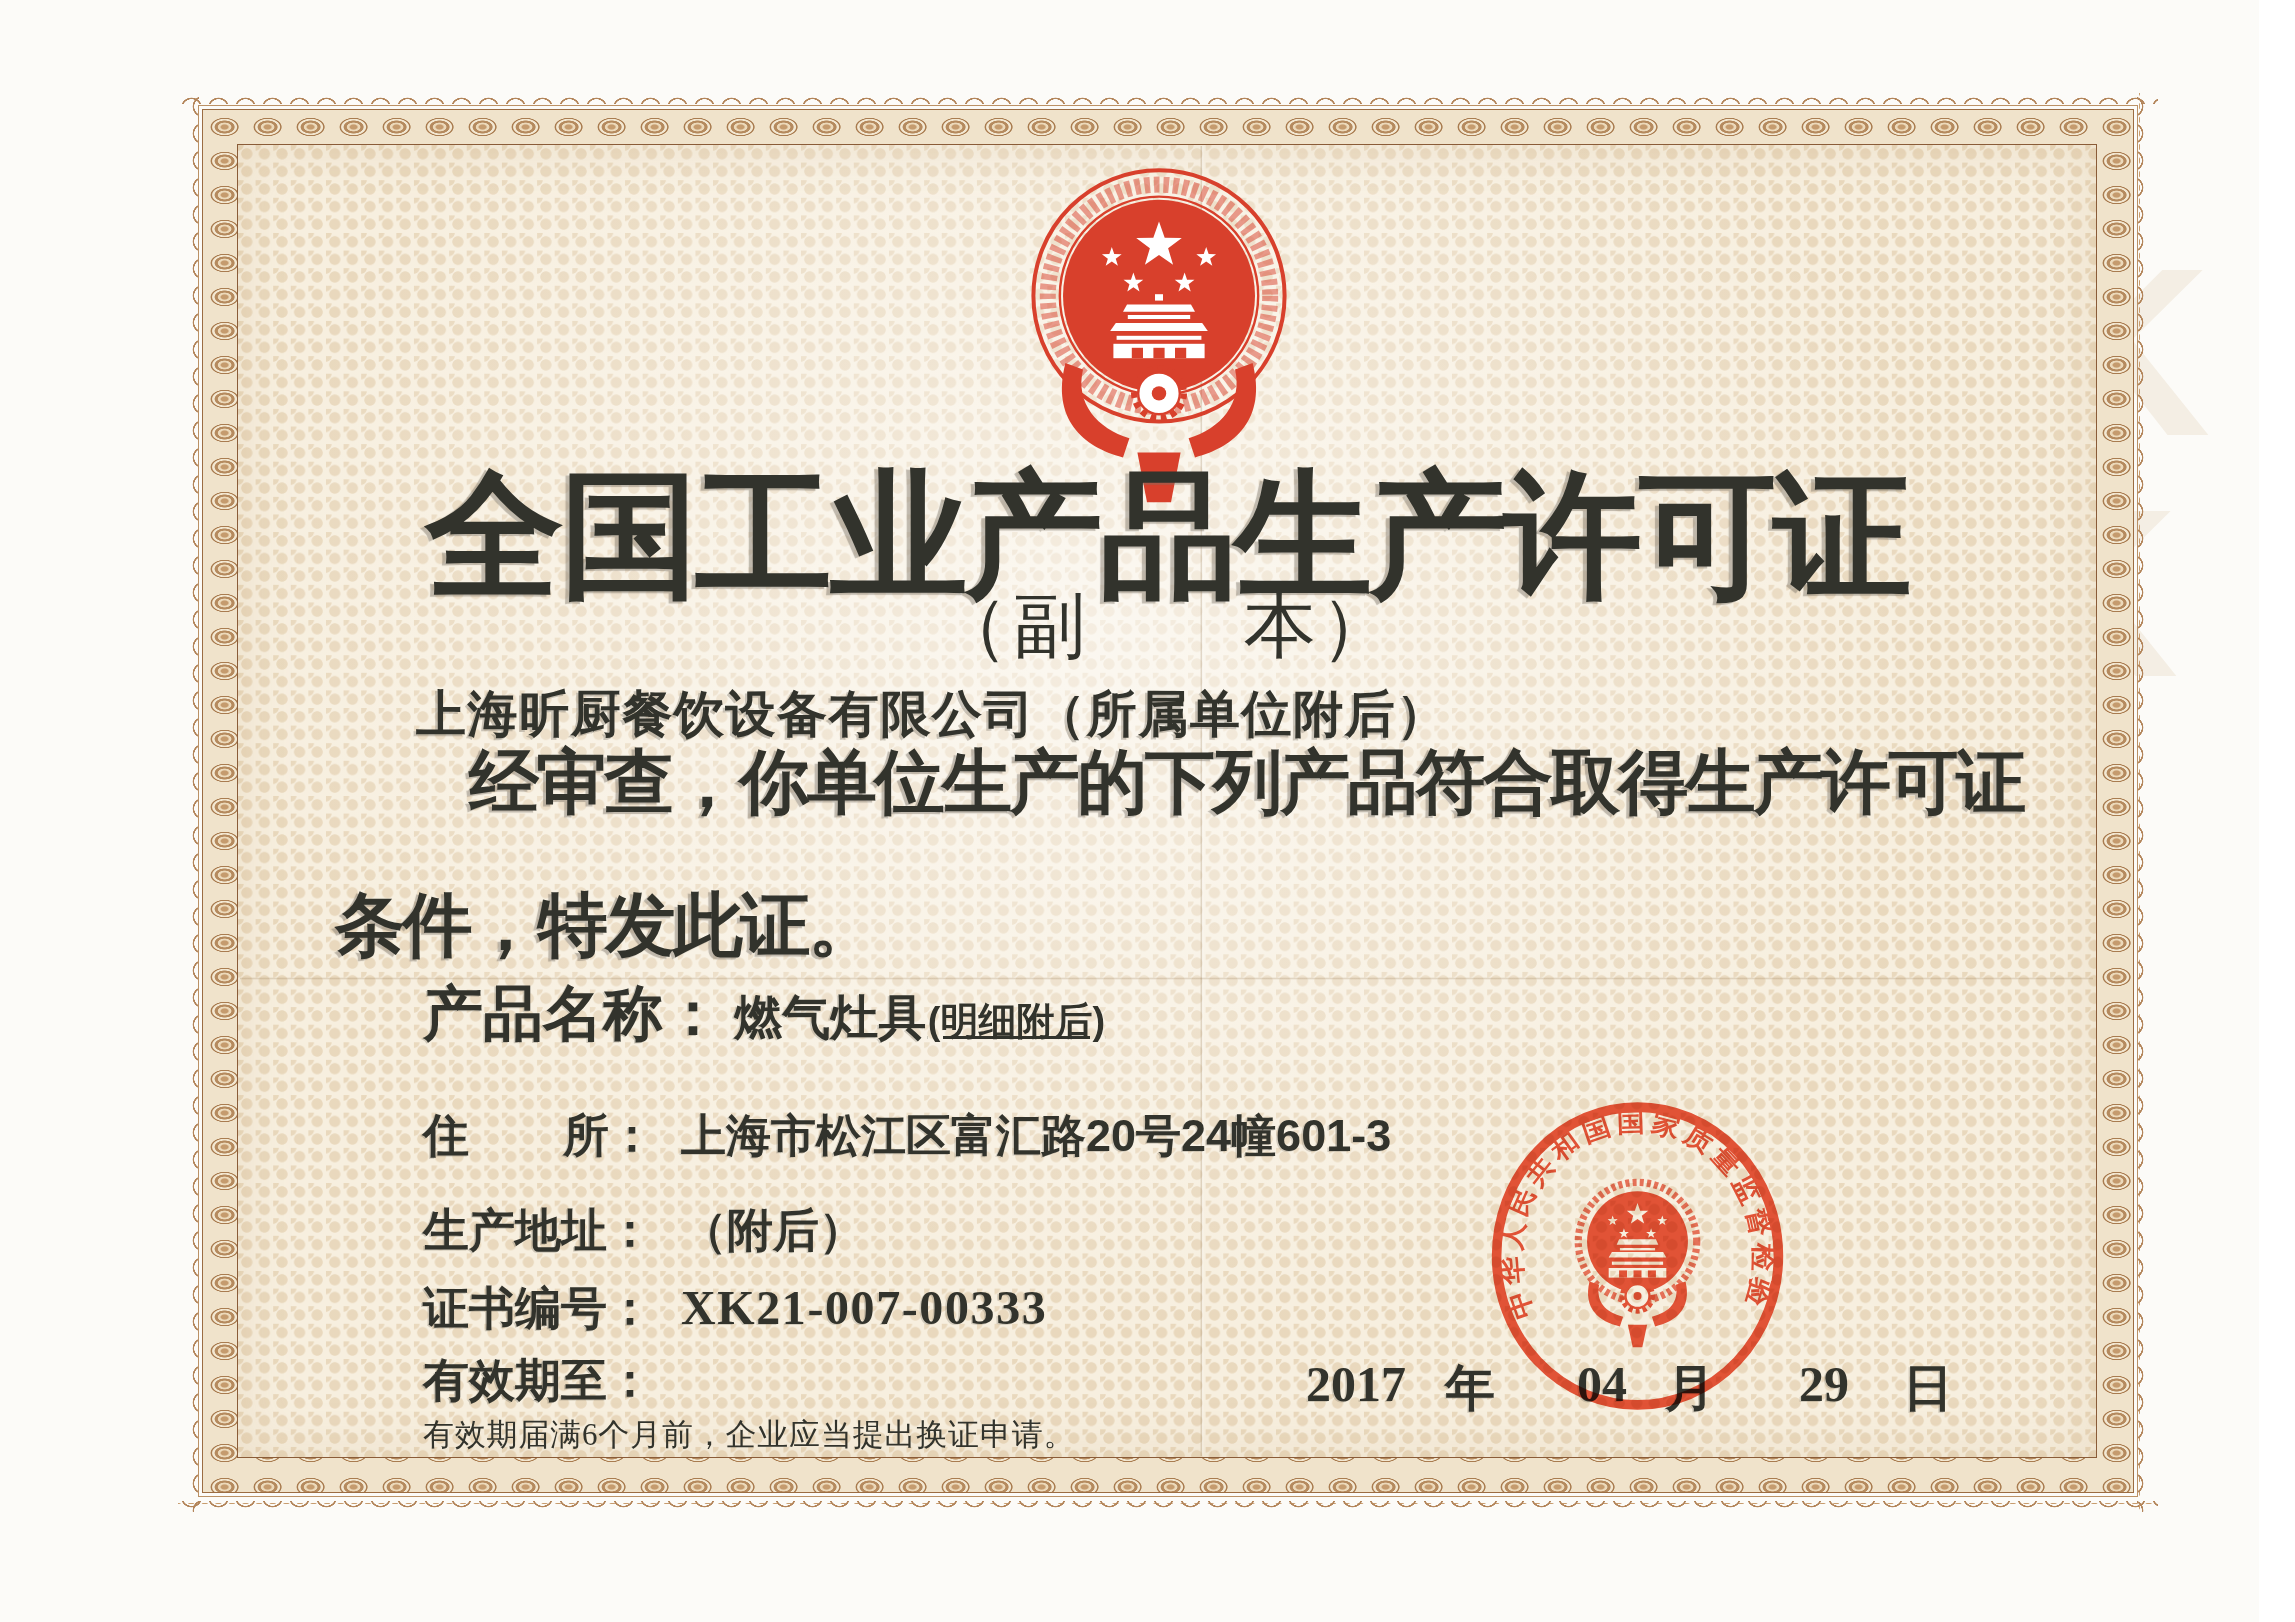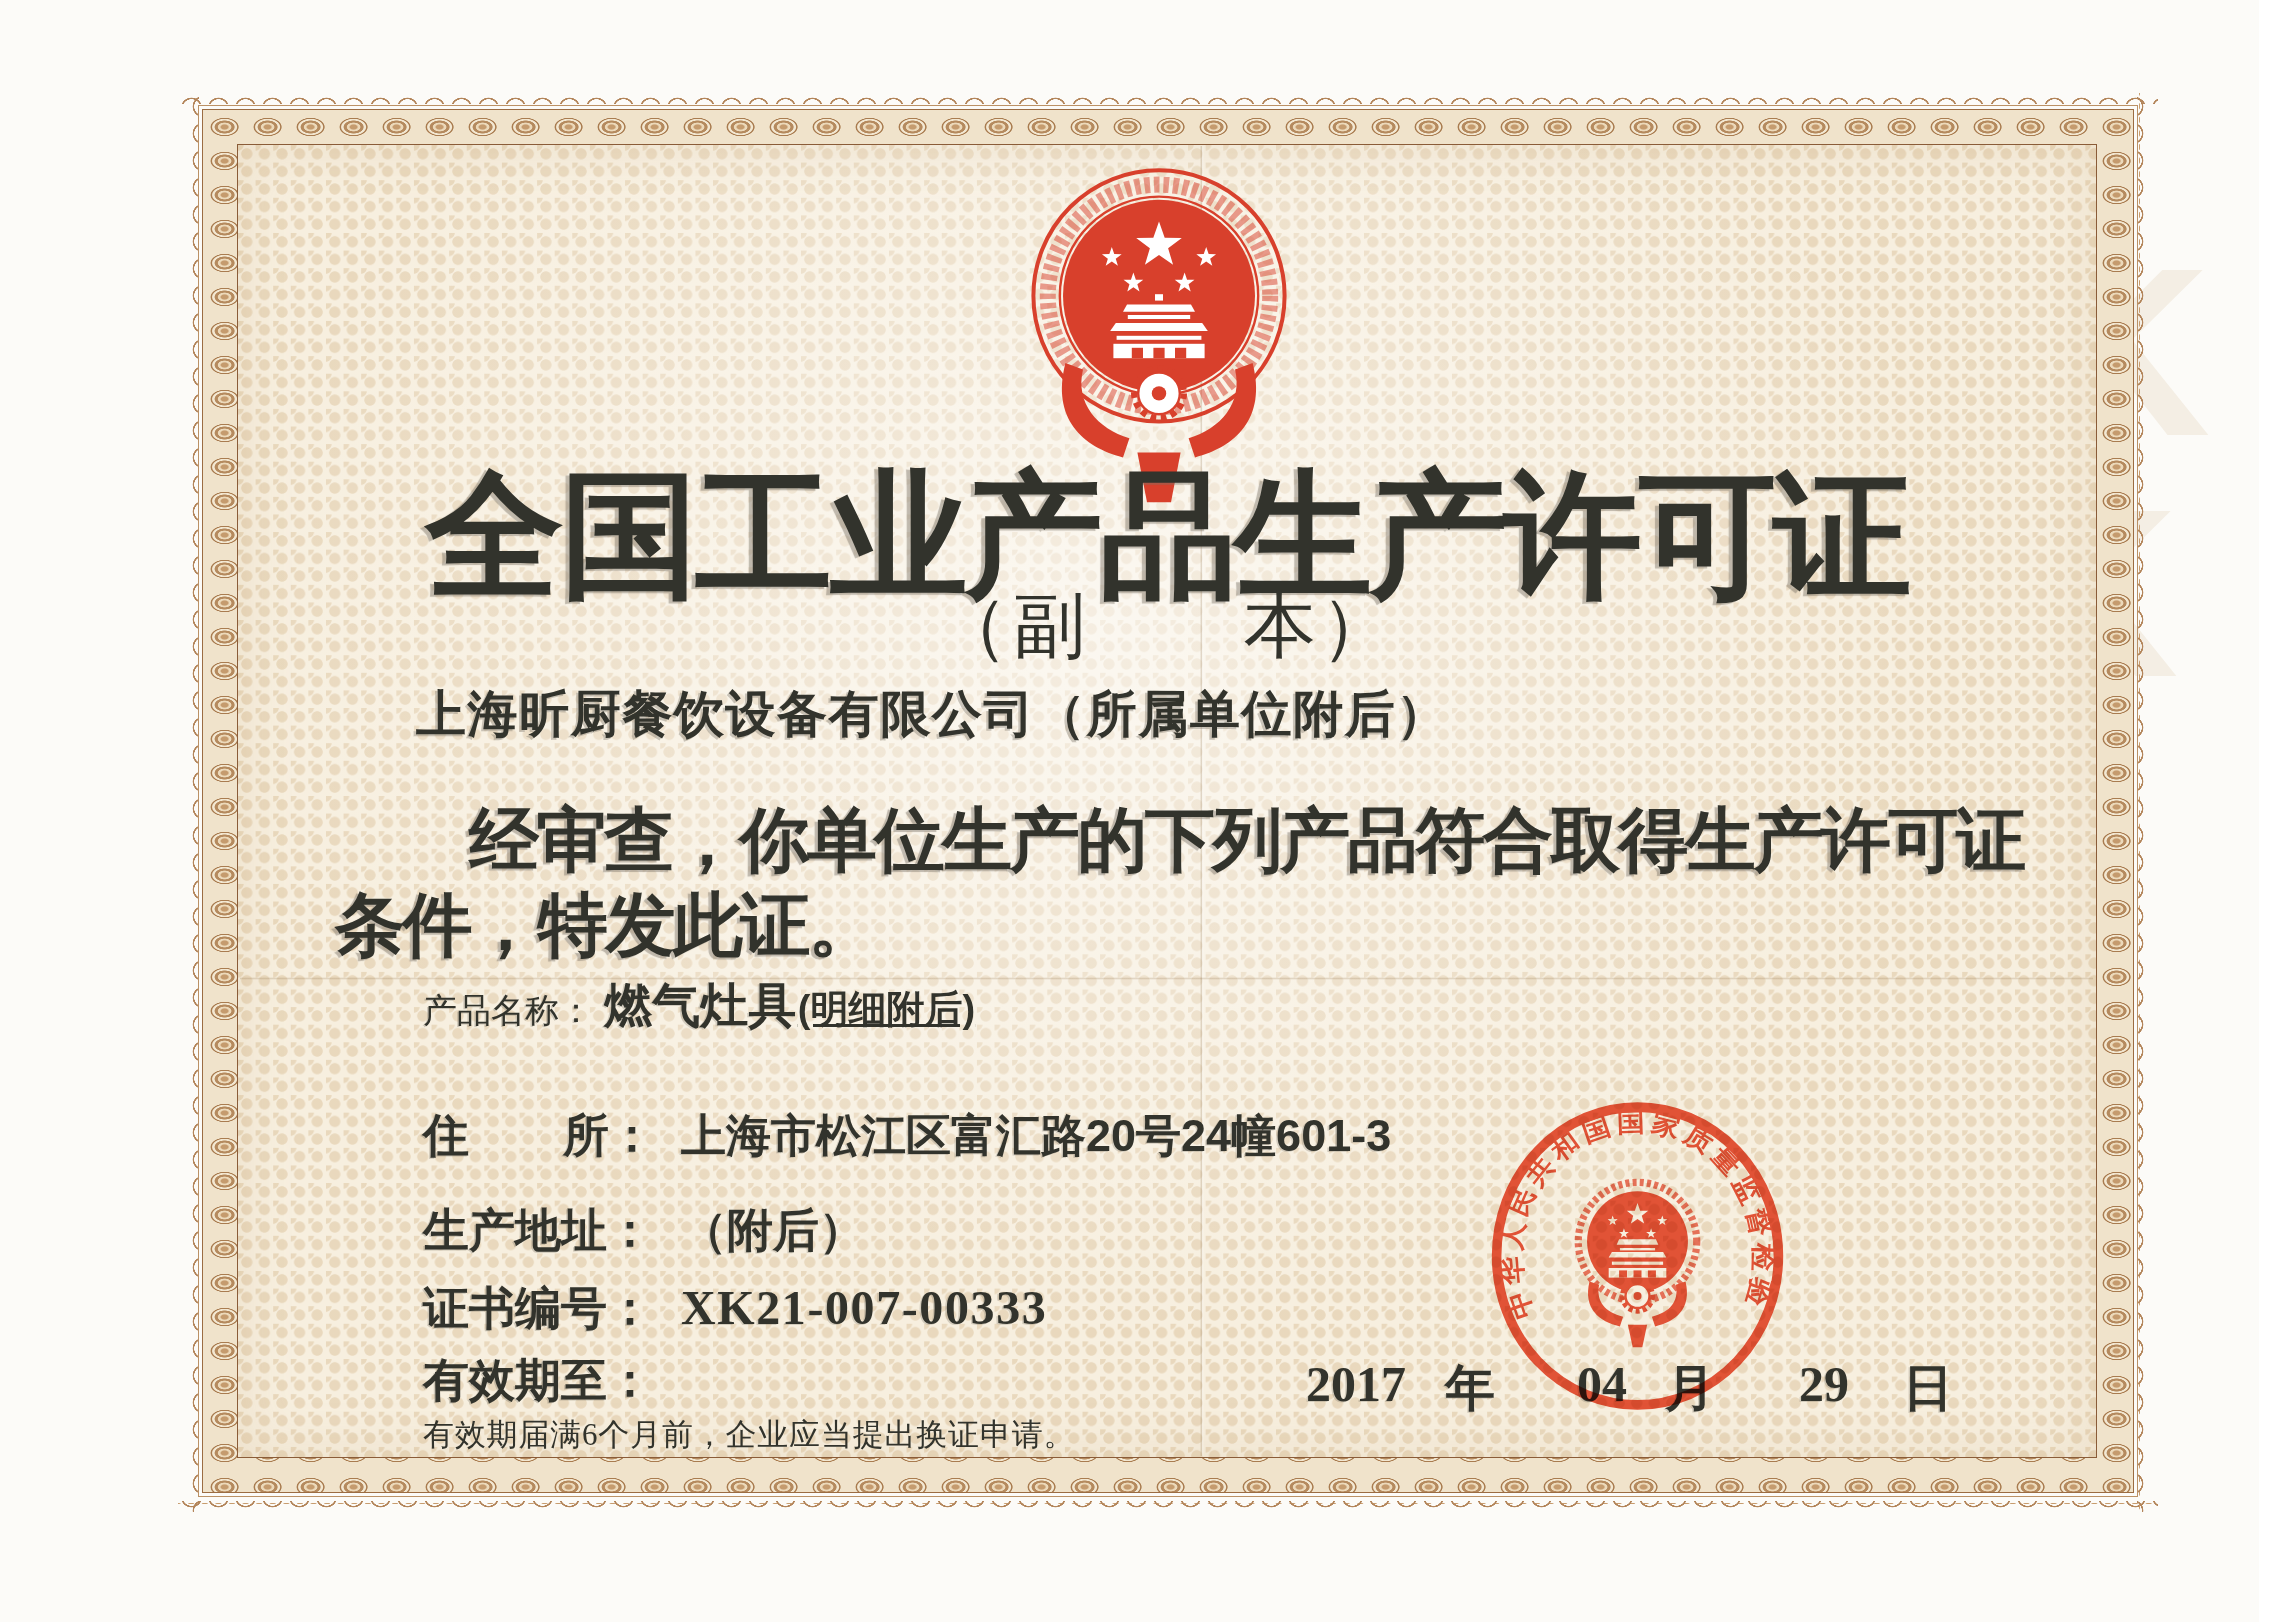--- a/index.html
+++ b/index.html
@@ -55,33 +55,33 @@
   .ink{color:#32332c;}
   .title{position:absolute;left:237px;top:458px;width:1860px;text-align:center;
     font-size:138px;font-weight:900;letter-spacing:-3.2px;line-height:1.15;
     text-shadow:-4px 2.4px 0.8px rgba(122,114,100,.45);}
   .subtitle{position:absolute;left:237px;top:578px;width:1860px;text-align:center;
     font-size:72px;font-weight:400;letter-spacing:4.8px;}
   .company{position:absolute;left:416px;top:681px;font-size:50px;font-weight:700;letter-spacing:1.6px;
     text-shadow:-2.4px 1.6px 0 rgba(130,122,110,.40);}
   .bodyline{position:absolute;font-size:70px;font-weight:900;letter-spacing:-2.4px;
     text-shadow:-3.2px 2.4px 0.8px rgba(122,114,102,.45);}
-  .b1{left:469px;top:794px;}
+  .b1{left:469px;top:736px;}
   .b2{left:335px;top:879px;}
 
   .row{position:absolute;left:423px;display:flex;align-items:baseline;}
   .lbl{font-size:46px;font-weight:700;width:232px;flex:0 0 232px;
     text-shadow:-1.6px 0.8px 0 rgba(130,122,110,.35);}
   .lbl.split{display:flex;justify-content:space-between;}
   .gap{flex:0 0 26px;}
   .val-sans{font-family:"Liberation Sans","DejaVu Sans",sans-serif;font-weight:700;font-size:45px;
     text-shadow:-1.6px 0.8px 0 rgba(130,122,110,.3);}
   .val-serif{font-weight:700;font-size:48px;letter-spacing:1.6px;
     text-shadow:-1.6px 0.8px 0 rgba(130,122,110,.3);}
-  .prod-label{font-size:34px;font-weight:400;text-shadow:-1.6px 0.8px 0 rgba(130,122,110,.35);}
+  .prod-label{font-size:60px;font-weight:700;text-shadow:-1.6px 0.8px 0 rgba(130,122,110,.35);}
   .prod-value{font-family:"Liberation Sans","DejaVu Sans",sans-serif;font-size:48px;font-weight:700;margin-left:11.2px;
     text-shadow:-1.6px 0.8px 0 rgba(130,122,110,.3);}
   .prod-note{font-family:"Liberation Sans","DejaVu Sans",sans-serif;font-size:38px;font-weight:700;margin-left:1.6px;text-decoration:underline;}
   .footnote{position:absolute;left:423px;top:1414px;font-size:31px;font-weight:500;letter-spacing:0.8px;}
 
   .dt{position:absolute;top:1355px;font-size:50px;font-weight:700;
     text-shadow:-1.6px 0.8px 0 rgba(130,122,110,.3);margin-left:26px;}
 
   .seal{position:absolute;left:1487px;top:1099px;width:301px;height:314px;
     mix-blend-mode:multiply;opacity:.92;}

